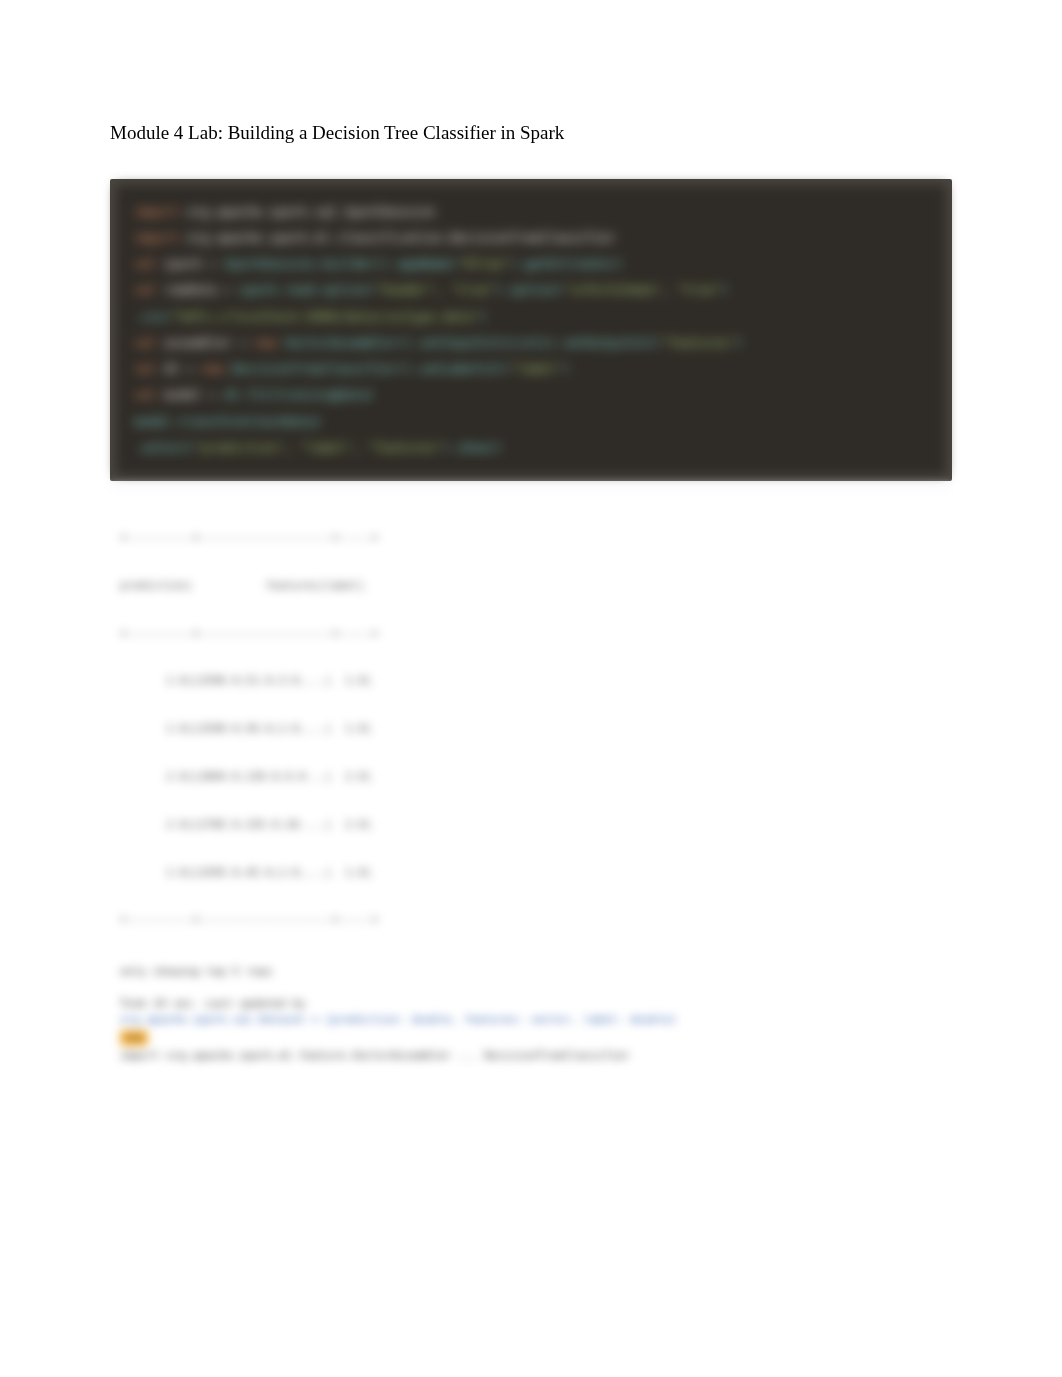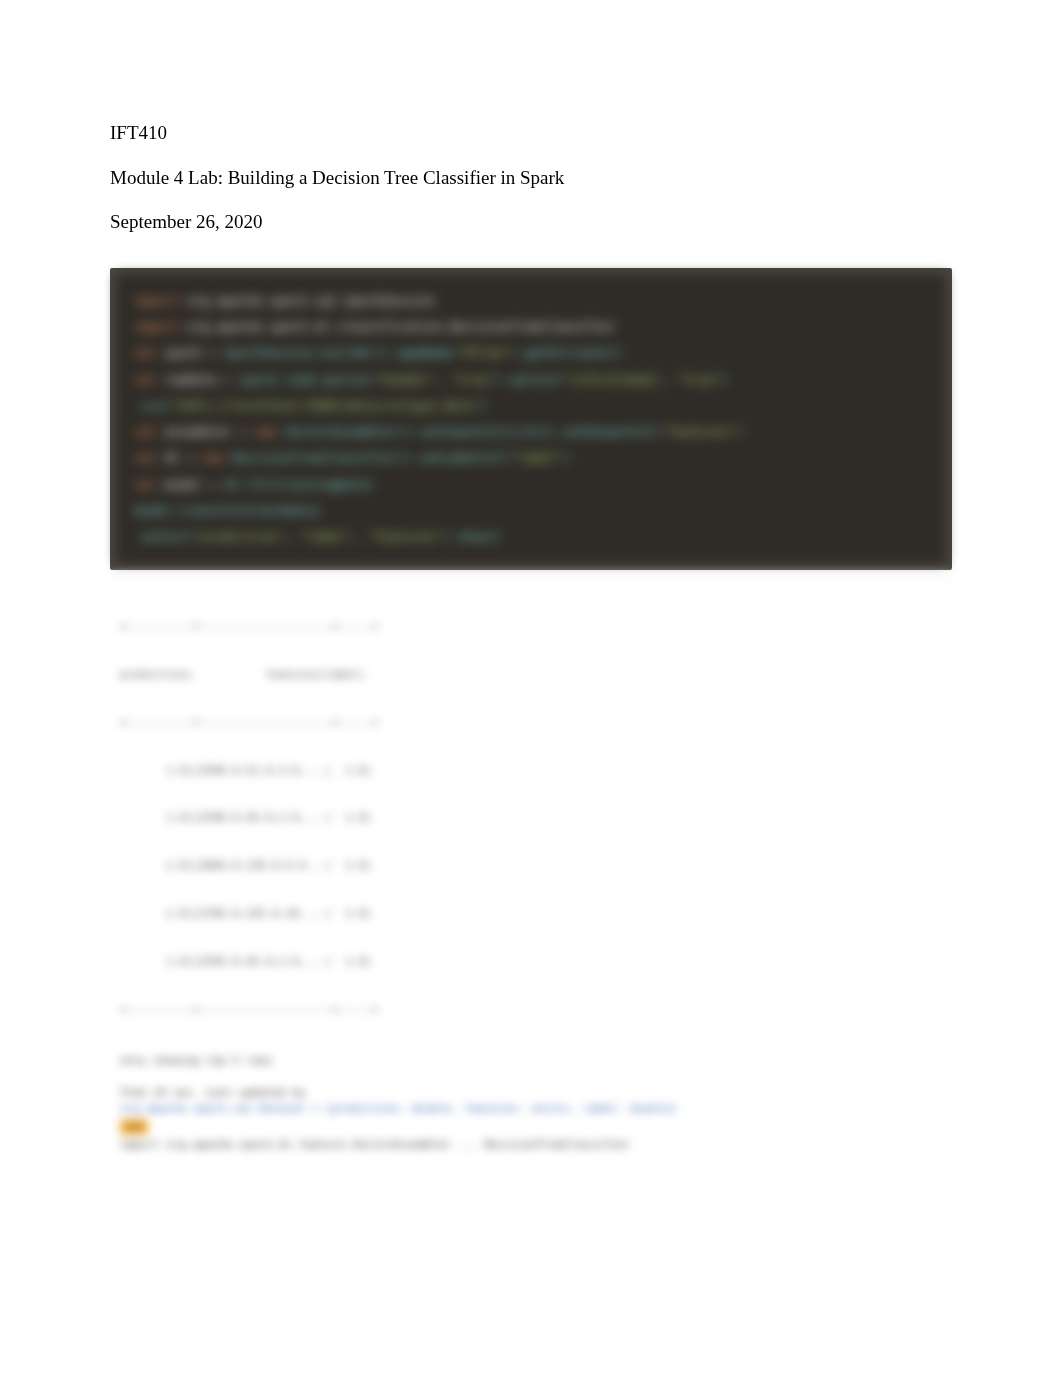--- a/index.html
+++ b/index.html
@@ -67,23 +67,21 @@
       margin: 4px 0;
       white-space: pre;
       color: #4a4a4a;
     }
     .lnk { color: #3060b0; }
   </style>
 </head>
 <body>
 
 <div>
-  <p class="header-line">IFT410</p>
   <p class="header-line">Module 4 Lab: Building a Decision Tree Classifier in Spark</p>
-  <p class="header-line">September 26, 2020</p>
 </div>
 
 <div class="screenshot-wrap">
 
   <div class="ide-shell">
     <div class="ide-code-area">
       <div>
         <span class="tok-kw">import</span><span class="tok-var"> org.apache.spark.sql.SparkSession</span>
       </div>
       <div>

